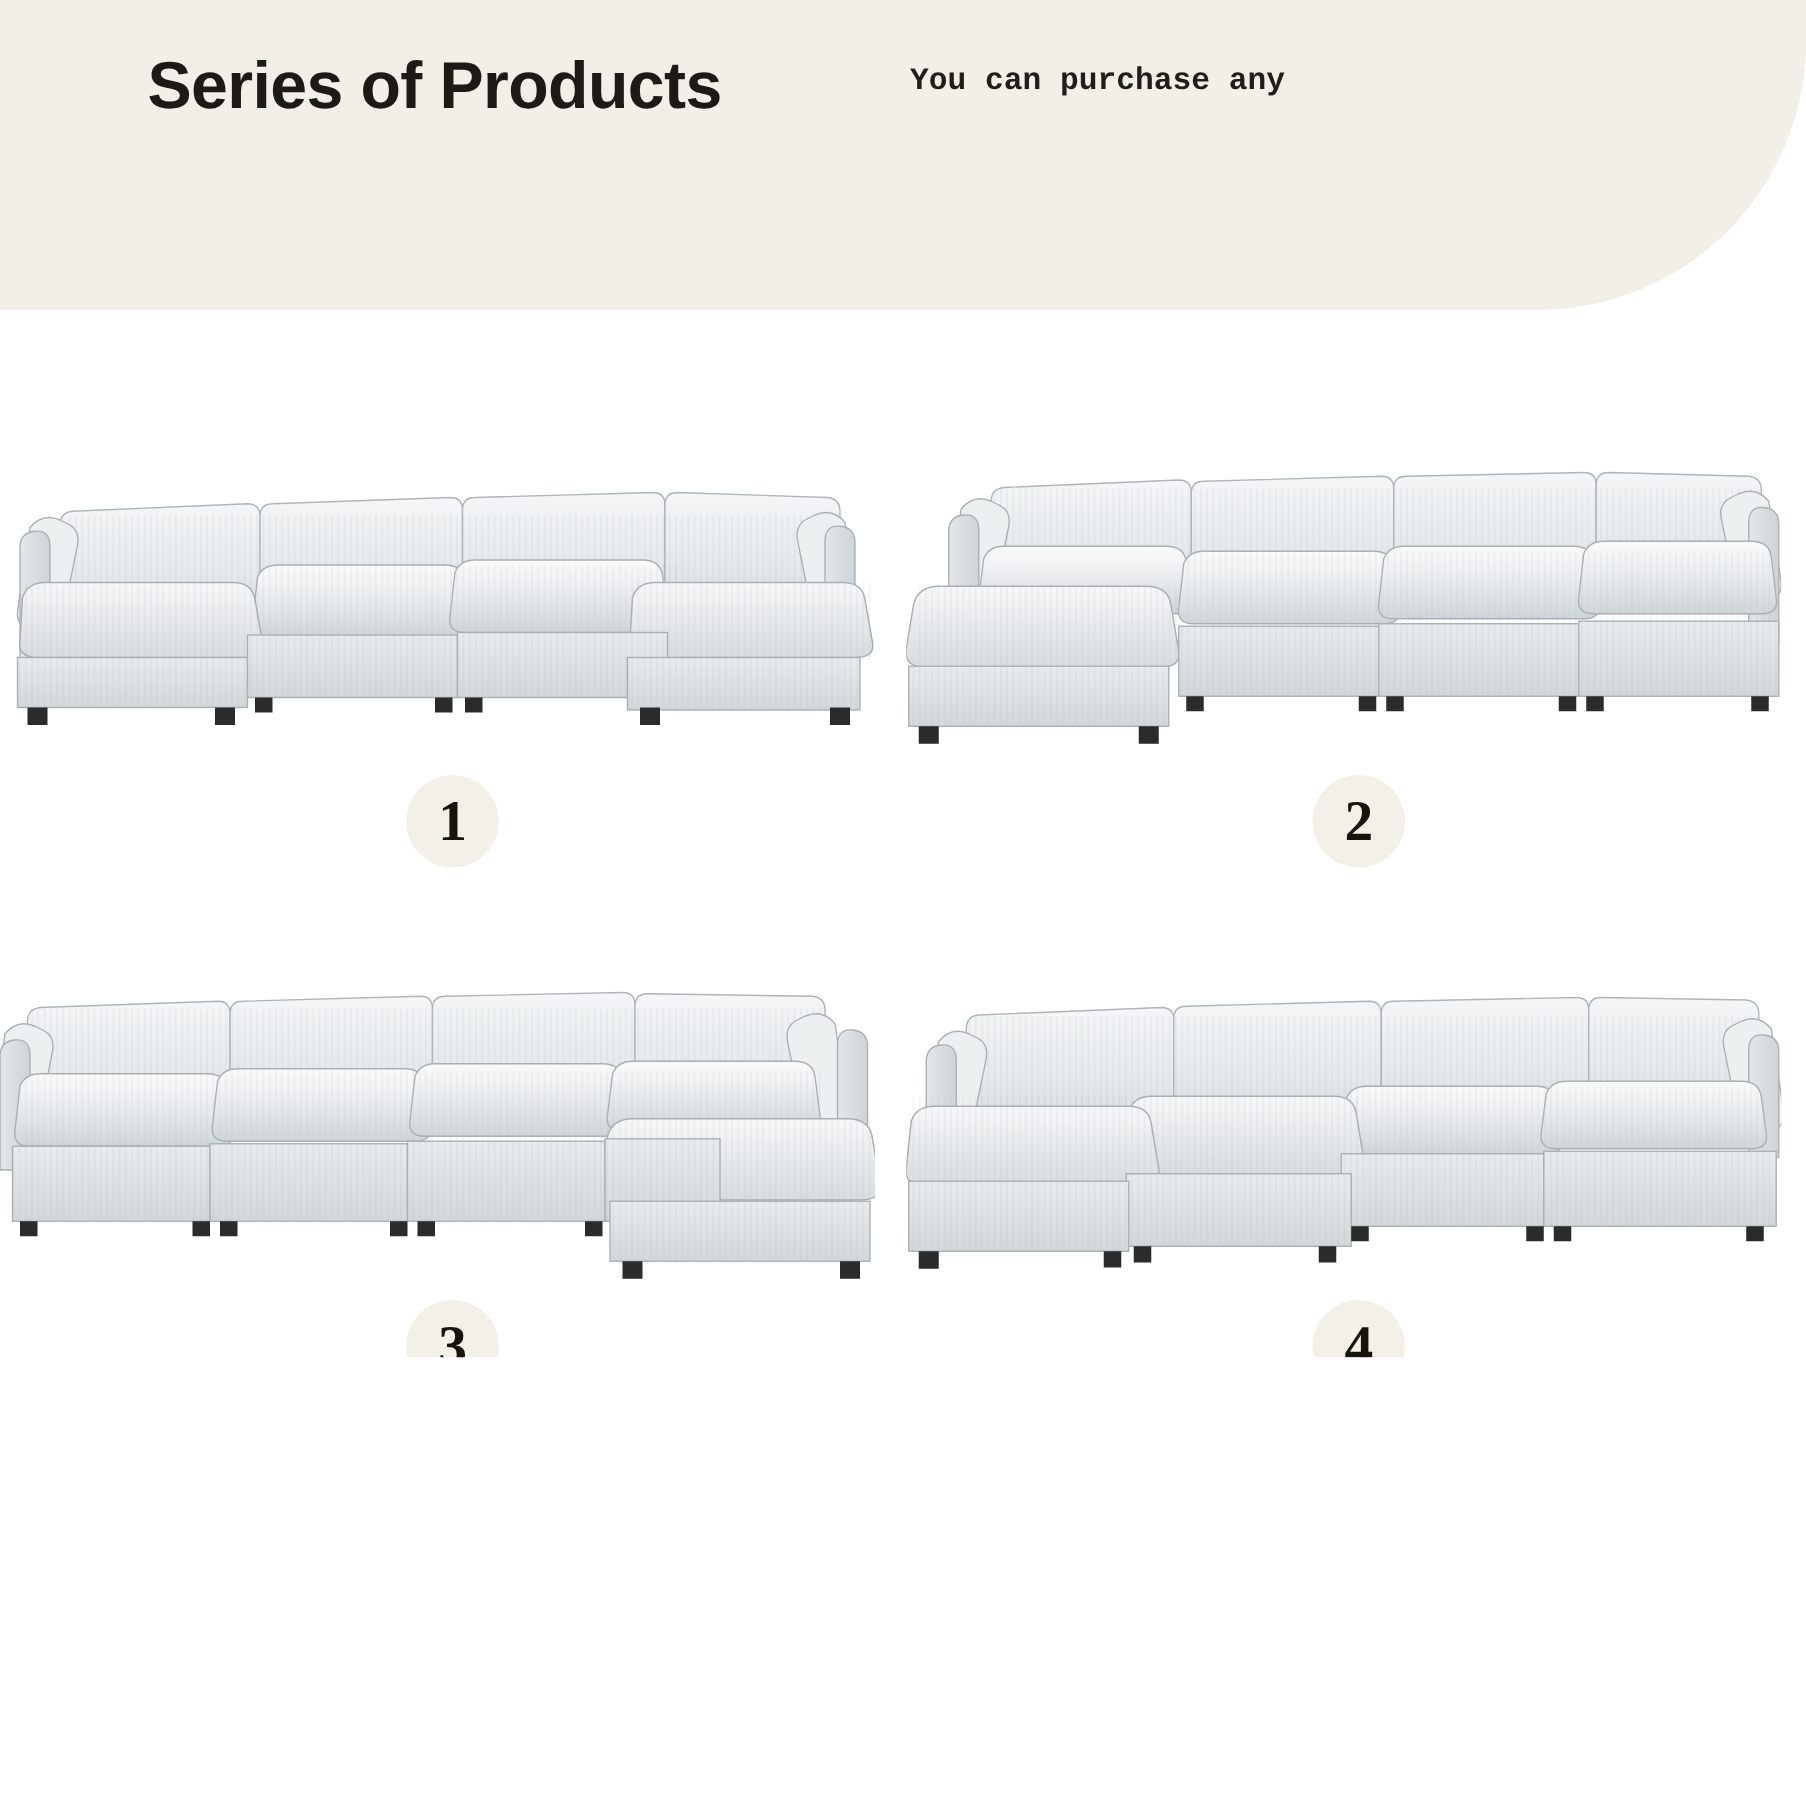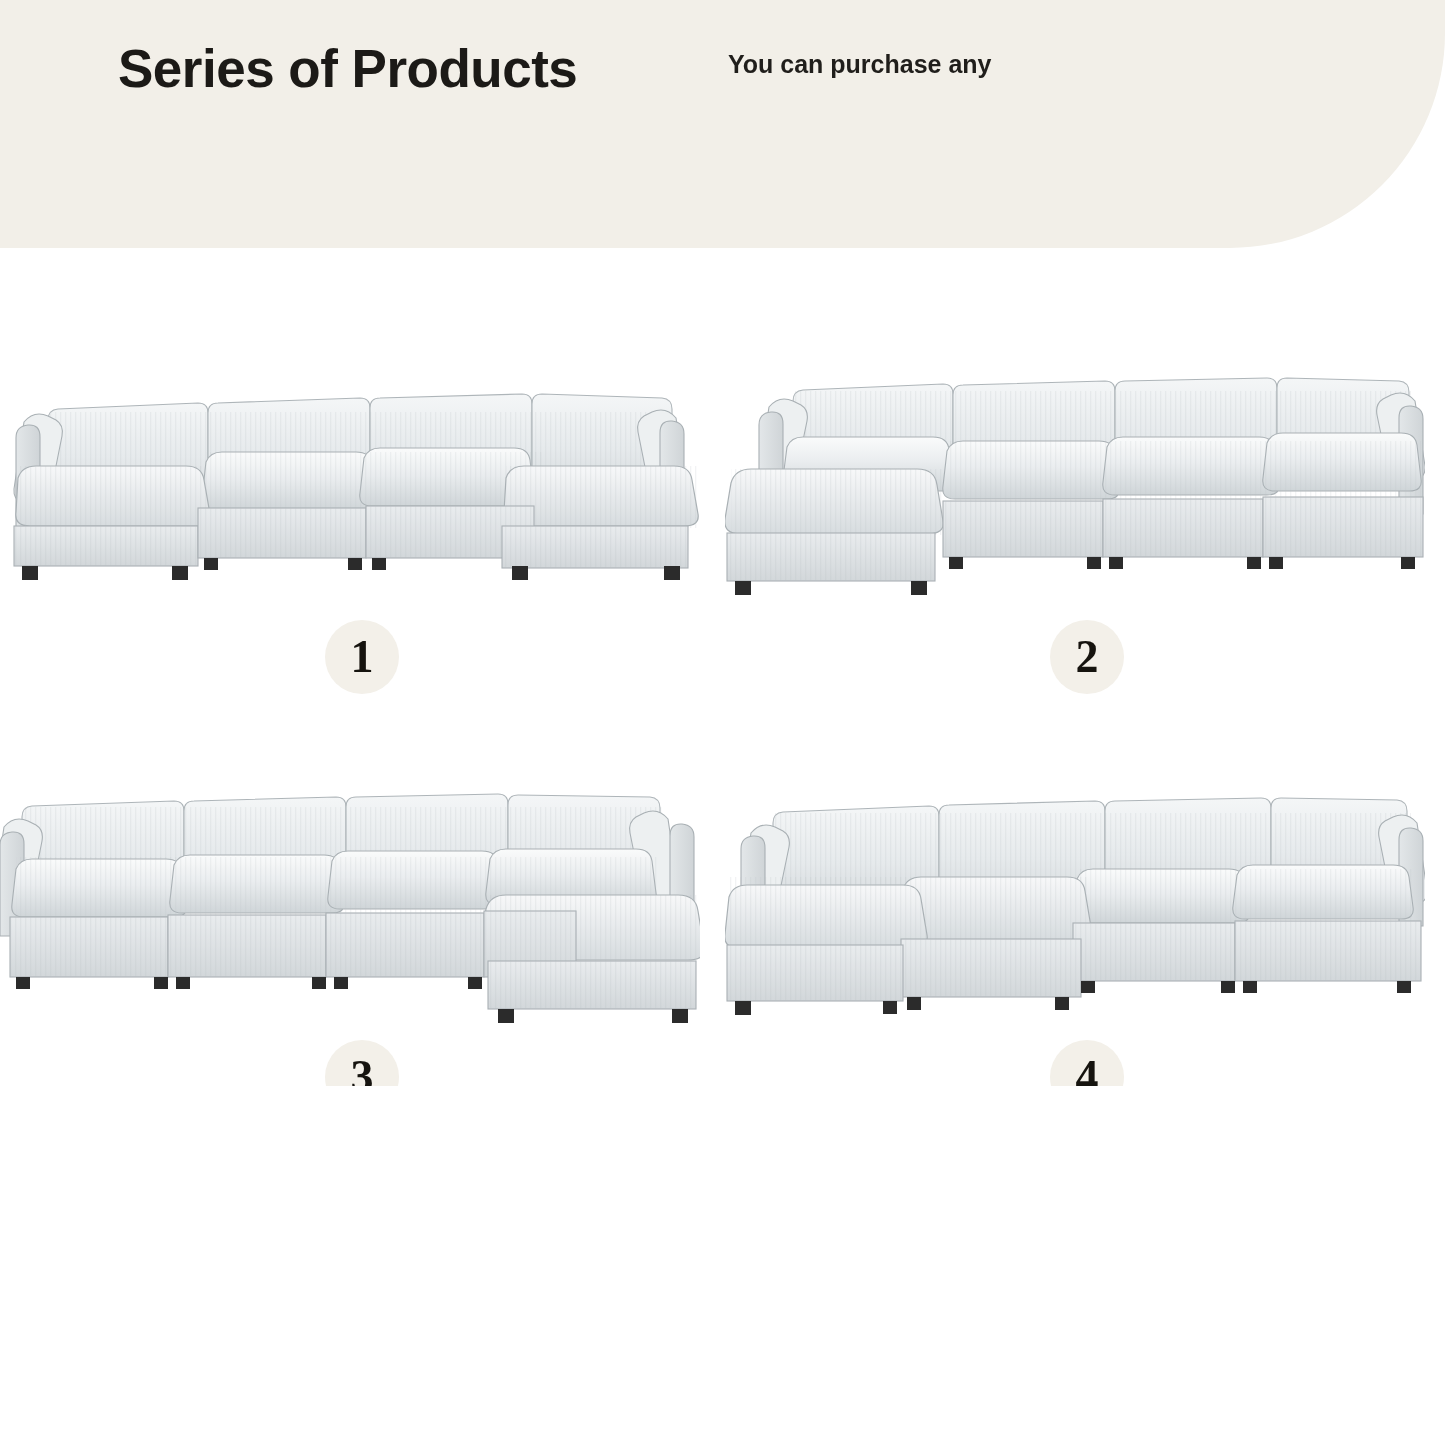--- a/index.html
+++ b/index.html
@@ -41,21 +41,21 @@
   .header-sub {
     position: absolute;
     left: 728px;
     top: 48px;
     font-size: 25px;
     font-weight: bold;
     color: #201e1b;
     line-height: 1.33;
     white-space: nowrap;
   }
-  .header-sub div { white-space: nowrap; }
+  .header-sub div { white-space: nowrap; font-family: Liberation Mono, monospace; }
 
   
   .config {
     position: absolute;
   }
   .config-art {
     position: absolute;
     left: 0;
     top: 0;
   }

